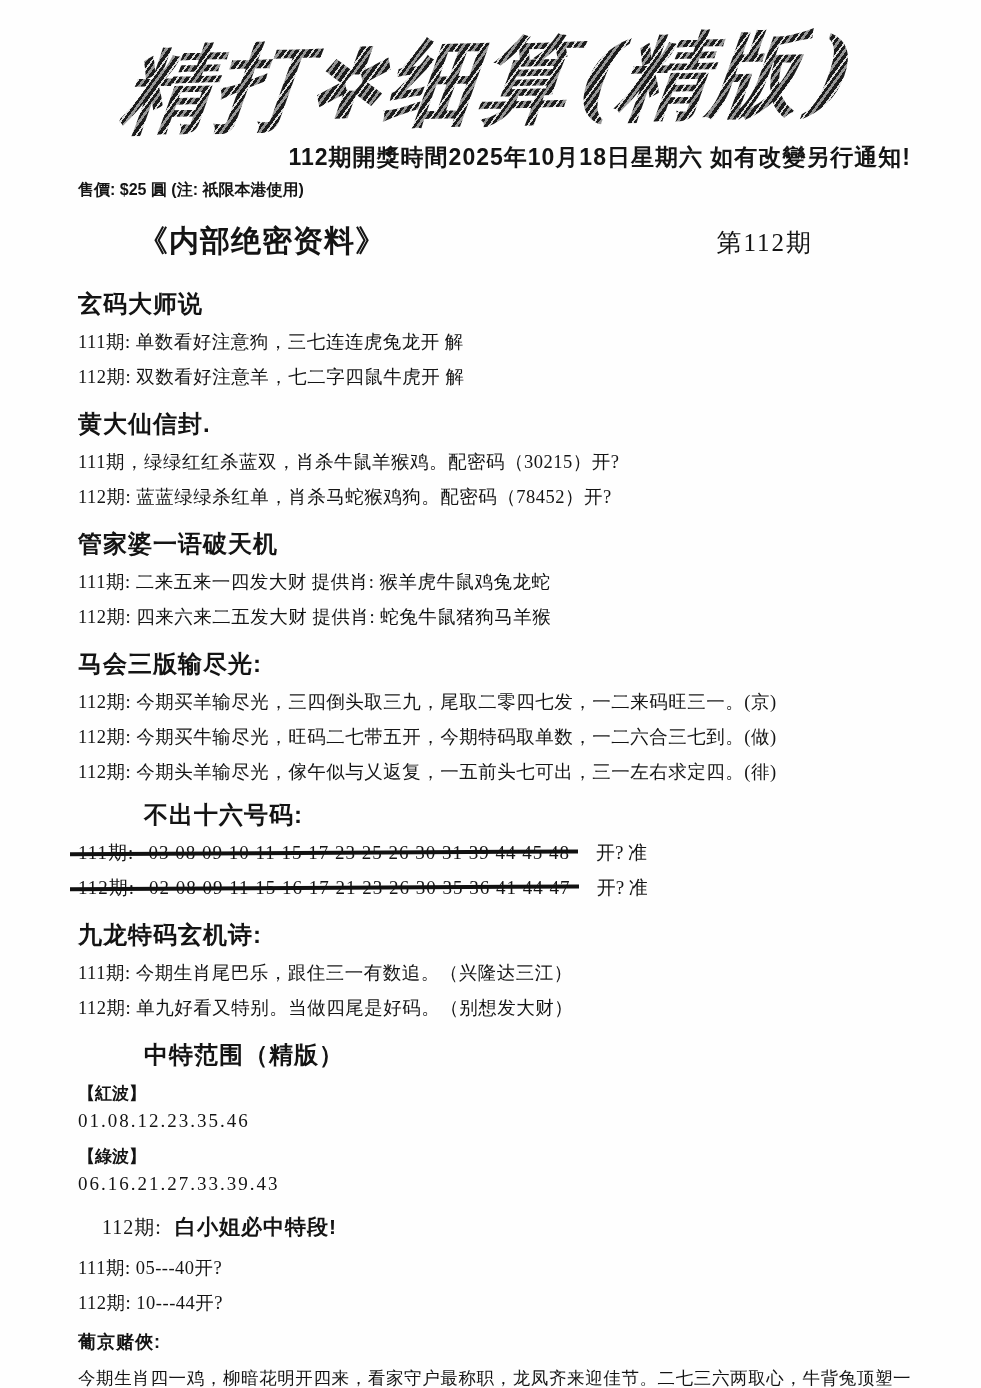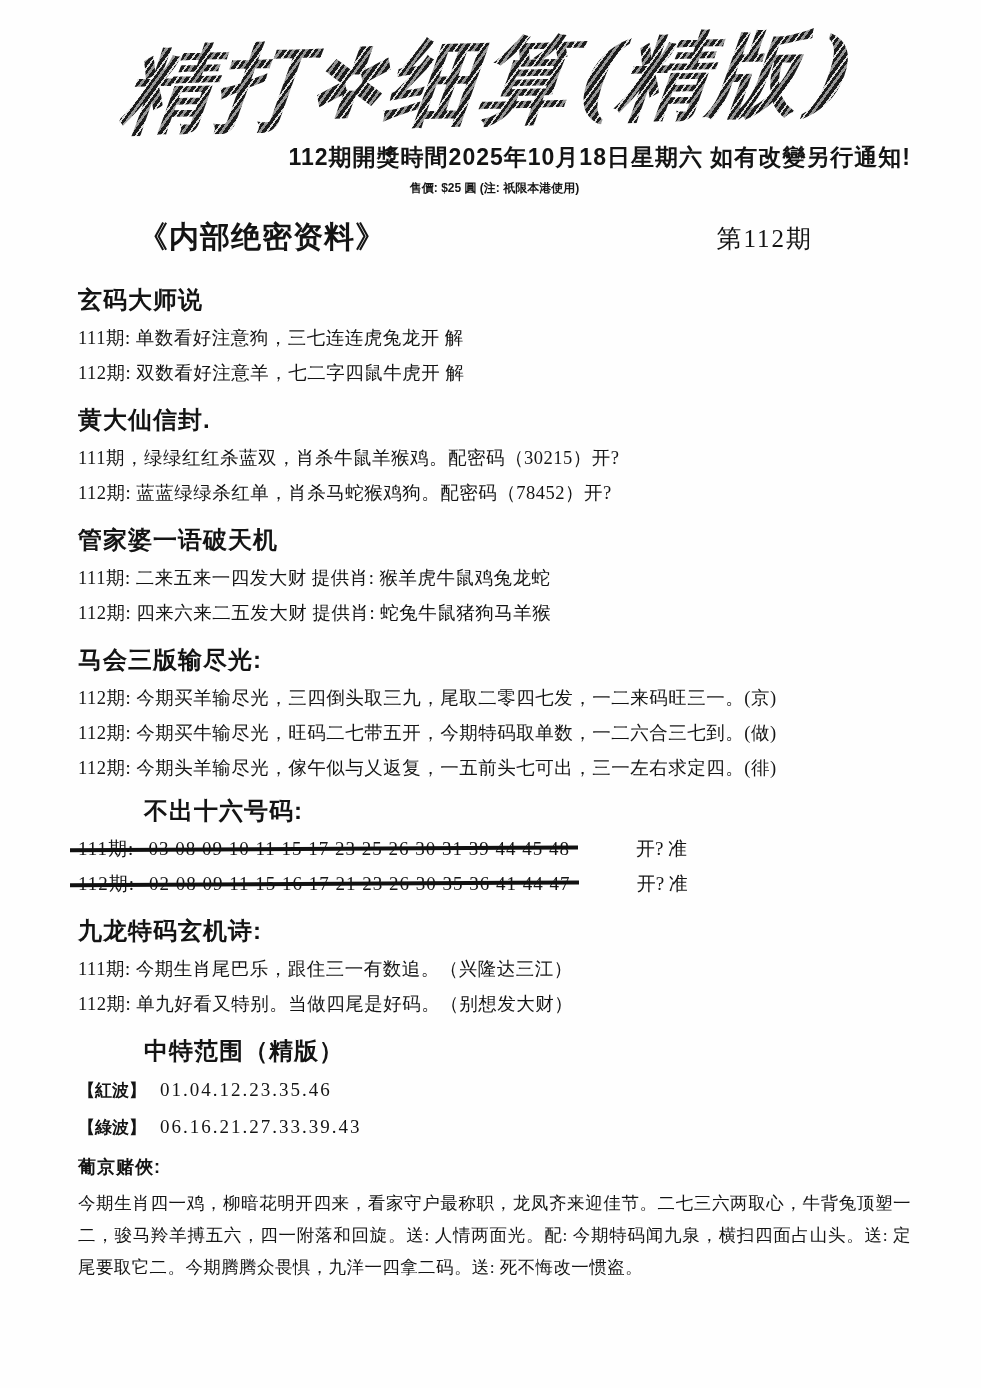--- a/index.html
+++ b/index.html
@@ -13,40 +13,40 @@
   .callig-wrap{height:116px;margin-top:22px;display:flex;justify-content:center;align-items:center;overflow:visible;}
   .calligraphy{
     font-family:"DejaVu Serif",serif;font-size:88px;font-weight:bold;line-height:1;
     color:#1c1c1c;transform:skewX(-21deg) rotate(-1.5deg) scaleY(1.08);
     letter-spacing:4px;white-space:nowrap;
     -webkit-mask-image:repeating-linear-gradient(112deg,#000 0 4px,rgba(0,0,0,.15) 4px 6px,#000 6px 9px,rgba(0,0,0,.45) 9px 12px);
     mask-image:repeating-linear-gradient(112deg,#000 0 4px,rgba(0,0,0,.15) 4px 6px,#000 6px 9px,rgba(0,0,0,.45) 9px 12px);
   }
   .notice{margin-top:4px;text-align:right;font-weight:bold;font-size:23px;
     font-family:"Liberation Sans","DejaVu Sans",sans-serif;letter-spacing:1px;}
-  .price{margin-top:7px;text-align:center;font-weight:bold;font-size:12px;
+  .price{margin-top:7px;font-weight:bold;font-size:16px;
     font-family:"Liberation Sans","DejaVu Sans",sans-serif;}
   .doc-header{margin-top:20px;display:flex;justify-content:space-between;align-items:baseline;}
   .doc-title{margin-left:60px;font-size:30px;font-weight:bold;
     font-family:"Liberation Sans","DejaVu Sans",sans-serif;letter-spacing:1px;}
   .issue{margin-right:98px;font-size:25px;letter-spacing:2px;}
   h2{margin:0;font-size:24px;font-weight:bold;letter-spacing:1px;
     font-family:"Liberation Sans","DejaVu Sans",sans-serif;}
   .mt-lg{margin-top:26px;}.mt-md{margin-top:18px;}.mt-sm{margin-top:14px;}
   .indent{margin-left:66px;}
   p.line{margin:9px 0 0 0;font-size:18.5px;line-height:26px;letter-spacing:.5px;}
   
-  .num-row{margin:9px 0 0 0;font-size:19px;line-height:26px;display:flex;align-items:baseline;gap:40px;}
+  .num-row{margin:9px 0 0 0;font-size:19px;line-height:26px;display:flex;align-items:baseline;}
   .struck{position:relative;display:inline-block;letter-spacing:1px;white-space:nowrap;}
   .struck::after{content:"";position:absolute;left:-8px;right:-8px;top:50%;height:4px;
     background:#111;transform:translateY(-55%) rotate(-0.3deg);}
   .row-suffix{margin-left:26px;font-size:19px;}
   .num-label{margin-right:14px;}
   
-  .wave{margin:9px 0 0 0;font-size:19px;line-height:27px;display:flex;align-items:baseline;}
+  .wave{margin:9px 0 0 0;font-size:19px;line-height:27px;display:flex;align-items:baseline;flex-direction:column;}
   .wave-label{font-family:"Liberation Sans","DejaVu Sans",sans-serif;font-weight:bold;font-size:17px;margin-right:14px;}
   .wave-nums{letter-spacing:2px;}
   
   .bxj{margin-top:16px;font-size:21px;}
   .bxj .prefix{font-size:20px;margin-left:24px;letter-spacing:1px;}
   .bxj .strong{font-family:"Liberation Sans","DejaVu Sans",sans-serif;font-weight:bold;margin-left:8px;letter-spacing:1px;}
   .para{margin:8px 0 0 0;font-size:17.5px;line-height:32px;text-align:justify;letter-spacing:.4px;}
 </style>
 </head>
 <body>
@@ -105,27 +105,35 @@
   <section>
     <h2 class="mt-md">九龙特码玄机诗:</h2>
     <p class="line">111期: 今期生肖尾巴乐，跟住三一有数追。（兴隆达三江）</p>
     <p class="line">112期: 单九好看又特别。当做四尾是好码。（别想发大财）</p>
   </section>
 
   <section>
     <h2 class="mt-md indent">中特范围（精版）</h2>
     <p class="wave">
       <span class="wave-label">【紅波】</span>
-      <span class="wave-nums">01.04.12.23.35.46</span>
+      <span class="wave-nums">01.08.12.23.35.46</span>
     </p>
     <p class="wave">
       <span class="wave-label">【綠波】</span>
       <span class="wave-nums">06.16.21.27.33.39.43</span>
     </p>
   </section>
 
+  <section>
+    <div class="bxj">
+      <span class="prefix">112期:</span>
+      <span class="strong">白小姐必中特段!</span>
+    </div>
+    <p class="line" style="margin-top:14px">111期: 05---40开?</p>
+    <p class="line">112期: 10---44开?</p>
+  </section>
 
   <section>
     <h2 class="mt-sm" style="font-size:18px">葡京赌俠:</h2>
     <p class="para">今期生肖四一鸡，柳暗花明开四来，看家守户最称职，龙凤齐来迎佳节。二七三六两取心，牛背兔顶塑一二，骏马羚羊搏五六，四一附落和回旋。送: 人情两面光。配: 今期特码闻九泉，横扫四面占山头。送: 定尾要取它二。今期腾腾众畏惧，九洋一四拿二码。送: 死不悔改一惯盗。</p>
   </section>
 
 </div>
 
 </body></html>

